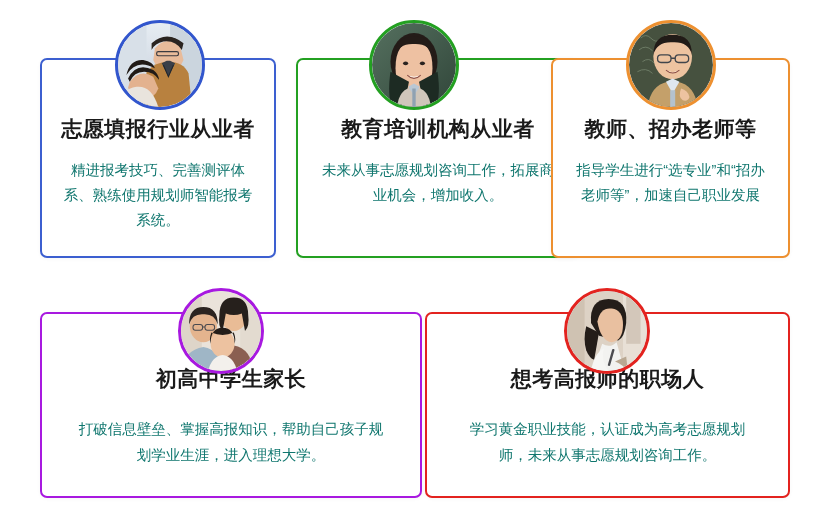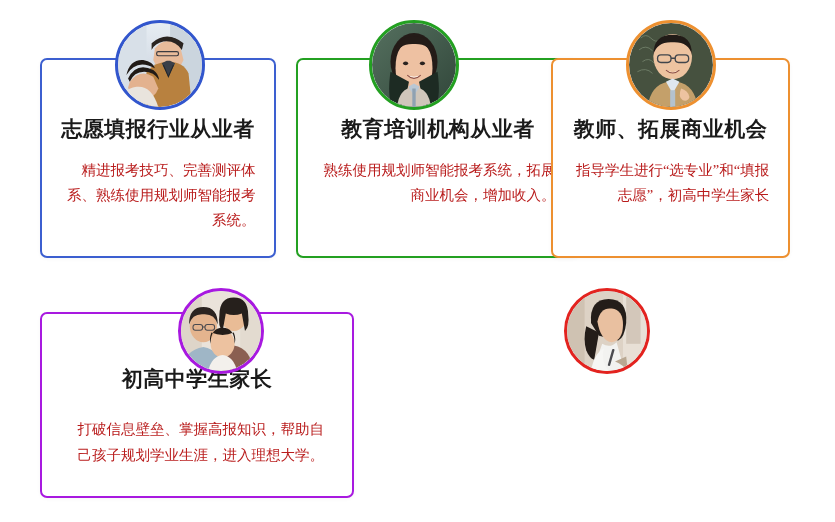--- a/index.html
+++ b/index.html
@@ -46,23 +46,22 @@
 
   .card-title {
     font-weight: 700;
     color: #1a1a1a;
     text-align: left;
     letter-spacing: 0.5px;
     white-space: nowrap;
   }
 
   .card-desc {
-    color: #b91c1c;
-    text-align: right;
-    font-family: Liberation Serif, serif;
+    color: #0f766e;
+    text-align: center;
   }
 
   
   .avatar {
     position: absolute;
     border-radius: 50%;
     border-style: solid;
     border-width: 3px;
     box-sizing: border-box;
     overflow: hidden;
@@ -92,21 +91,21 @@
   .a1 { left: 115px; top: 20px;  width: 90px; height: 90px; border-color: #3256cd; }
   .a2 { left: 369px; top: 20px;  width: 90px; height: 90px; border-color: #23a021; }
   .a3 { left: 626px; top: 20px;  width: 90px; height: 90px; border-color: #ed9030; }
 
   
   .r2 { top: 312px; height: 186px; }
   .r2 .card-body { padding-top: 52px; }
   .r2 .card-title { font-size: 21px; line-height: 26px; }
   .r2 .card-desc  { font-size: 14.5px; line-height: 26px; margin-top: 24px; width: 82%; }
 
-  .c4 { left: 40px;  width: 314px; border-color: #a819e0; padding-left: 30px; }
+  .c4 { left: 40px;  width: 382px; border-color: #a819e0; padding-left: 30px; }
   .c5 { left: 425px; width: 365px; border-color: #e3231f; }
 
   .a4 { left: 178px; top: 288px; width: 86px; height: 86px; border-color: #a819e0; }
   .a5 { left: 564px; top: 288px; width: 86px; height: 86px; border-color: #e3231f; }
 </style>
 </head>
 <body>
 
 <div id="stage">
 
@@ -141,21 +140,21 @@
         <path d="M12 66 q10 -20 30 -10 q6 4 7 12 q-6 -10 -18 -10 q-12 0 -17 12z" fill="#211b17"></path>
         <path d="M10 62 q12 -20 34 -8 q-2 -8 -14 -10 q-16 -1 -20 18z" fill="#211b17"></path>
         <path d="M0 100 q4 -22 22 -24 q18 -2 26 24z" fill="#e9e4dd"></path>
       </svg>
     </div>
   </div>
 
   <div class="card r1 c2">
     <div class="card-body">
       <div class="card-title">教育培训机构从业者</div>
-      <div class="card-desc">熟练使用规划师智能报考系统，拓展商业机会，增加收入。</div>
+      <div class="card-desc">未来从事志愿规划咨询工作，拓展商业机会，增加收入。</div>
     </div>
   </div>
   <div class="avatar a2">
     <div class="photo">
       <svg viewBox="0 0 100 100" preserveAspectRatio="xMidYMid slice" aria-hidden="true">
         <defs>
           <linearGradient id="g2bg" x1="0" y1="0" x2="1" y2="1">
             <stop offset="0%" stop-color="#55705f"></stop>
               <stop offset="100%" stop-color="#31463a"></stop>
           </linearGradient>
@@ -172,22 +171,22 @@
         <path d="M78 58 q4 28 -2 42 h-14 l-6 -30z" fill="#1d2b23"></path>
         <path d="M30 100 q2 -22 20 -24 q18 2 20 24z" fill="#cfc6ba"></path>
         <path d="M43 76 l7 10 l7 -10 l-7 -4z" fill="#b9c7d4"></path>
         <rect x="48" y="78" width="4" height="22" fill="#8fa2b2"></rect>
       </svg>
     </div>
   </div>
 
   <div class="card r1 c3">
     <div class="card-body">
-      <div class="card-title">教师、拓展商业机会</div>
-      <div class="card-desc">指导学生进行“选专业”和“填报志愿”，初高中学生家长</div>
+      <div class="card-title">教师、招办老师等</div>
+      <div class="card-desc">指导学生进行“选专业”和“招办老师等”，加速自己职业发展</div>
     </div>
   </div>
   <div class="avatar a3">
     <div class="photo">
       <svg viewBox="0 0 100 100" preserveAspectRatio="xMidYMid slice" aria-hidden="true">
         <rect width="100" height="100" fill="#46513f"></rect>
         <g stroke="#93a58c" stroke-width="1" fill="none" opacity="0.6">
           <path d="M14 18 q6 -6 12 0 t10 2"></path>
           <path d="M12 32 q8 -7 16 1"></path>
           <path d="M16 46 q8 -6 14 2"></path>
@@ -232,20 +231,26 @@
         <path d="M27 45 h3" stroke="#4a4a4f" stroke-width="1.3"></path>
         <path d="M0 100 q4 -26 28 -30 q22 4 26 30z" fill="#9fb6c6"></path>
 
         <ellipse cx="52" cy="66" rx="15" ry="17" fill="#edc2a0"></ellipse>
         <path d="M37 66 q0 -20 15 -20 q15 0 15 20 q2 -6 -1 -14 q-14 6 -28 0 q-3 8 -1 14z" fill="#241d19"></path>
         <path d="M34 100 q4 -18 18 -20 q14 2 18 20z" fill="#f3f0ec"></path>
       </svg>
     </div>
   </div>
 
+  <div class="card r2 c5">
+    <div class="card-body">
+      <div class="card-title">想考高报师的职场人</div>
+      <div class="card-desc">学习黄金职业技能，认证成为高考志愿规划师，未来从事志愿规划咨询工作。</div>
+    </div>
+  </div>
   <div class="avatar a5">
     <div class="photo">
       <svg viewBox="0 0 100 100" preserveAspectRatio="xMidYMid slice" aria-hidden="true">
         <rect width="100" height="100" fill="#ddd2c5"></rect>
         <rect x="0" y="0" width="22" height="100" fill="#cfc2b2"></rect>
         <rect x="70" y="0" width="30" height="100" fill="#e8e0d6"></rect>
         <rect x="74" y="6" width="18" height="60" fill="#d3c7ba"></rect>
         <path d="M30 40 q-2 -30 22 -30 q24 0 22 30 q-2 18 -10 22 l-24 -6z" fill="#241d19"></path>
         <path d="M38 38 q4 -18 18 -16 q14 2 14 20 q0 20 -14 22 q-14 -2 -18 -26z" fill="#e9c0a0"></path>
         <path d="M24 44 q-4 16 0 30 q4 10 10 12 l6 -34z" fill="#241d19"></path>

